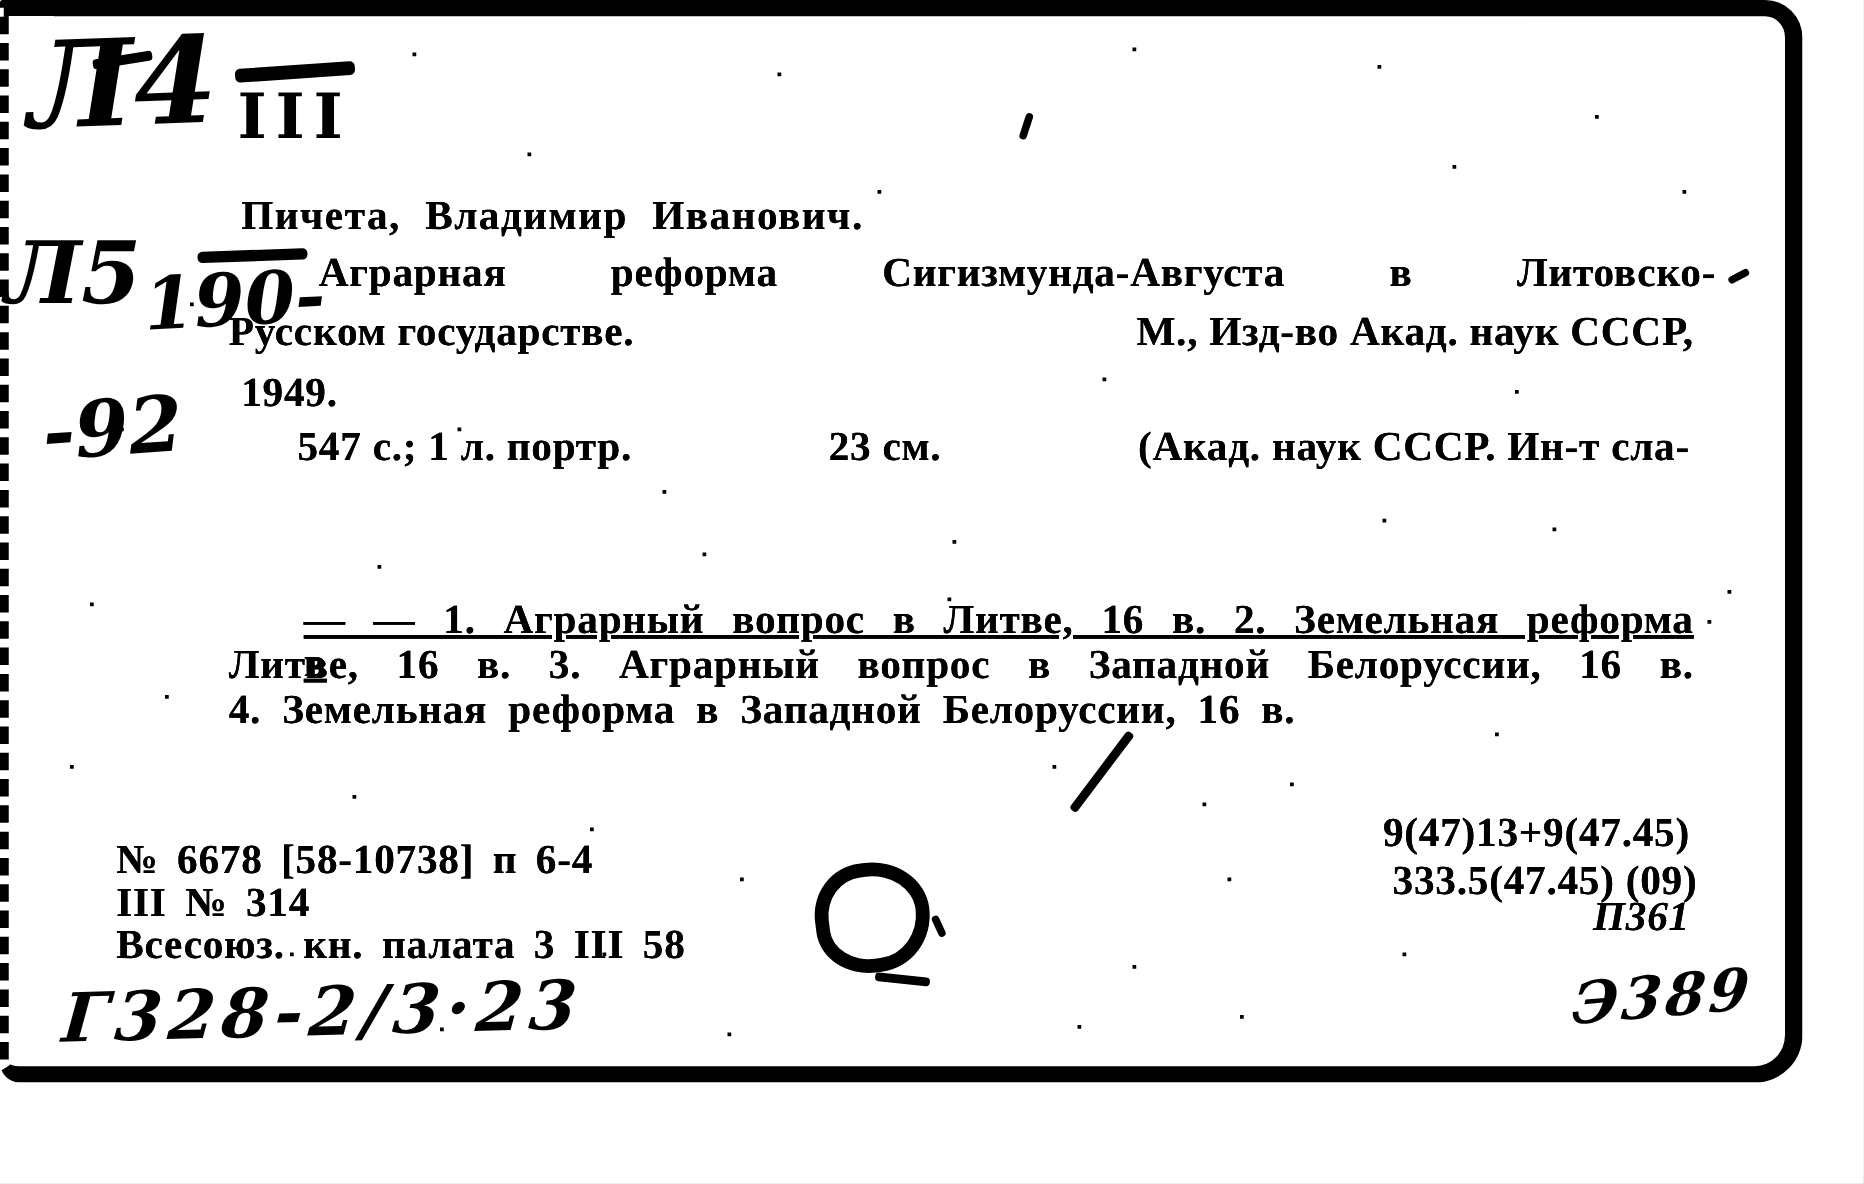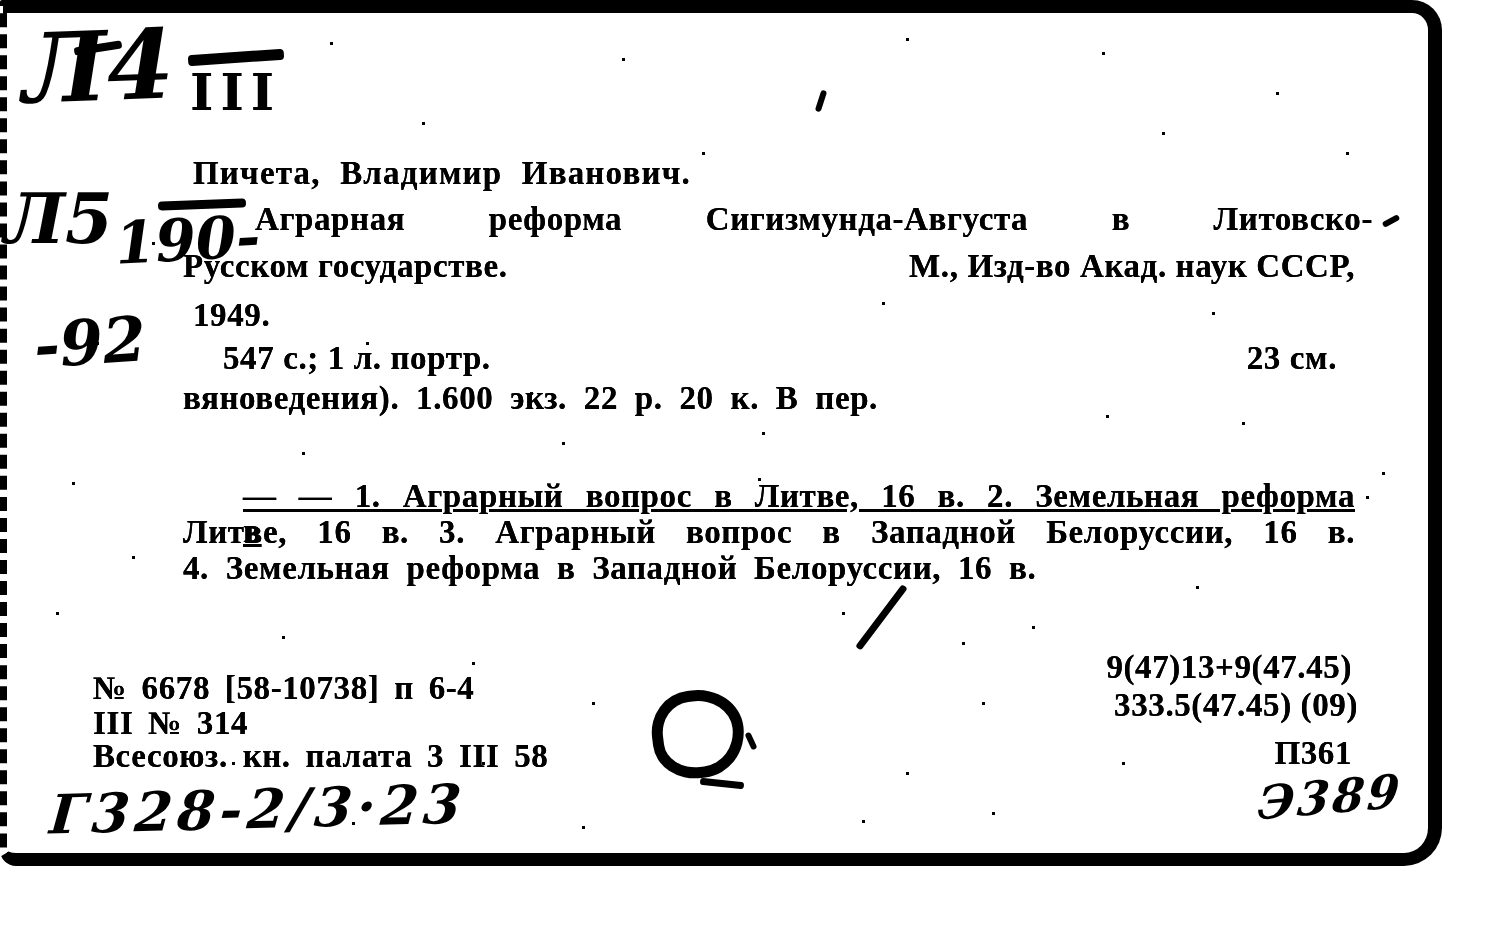--- a/index.html
+++ b/index.html
@@ -115,38 +115,38 @@
 
   <div class="print jt ws14" style="left:255px;top:202px;width:1118px;">Аграрная реформа Сигизмунда-Августа в Литовско-</div>
 
   <div class="print row" style="left:183px;top:249px;width:1172px;">
     <span>Русском государстве.</span>
     <span>М., Изд-во Акад. наук СССР,</span>
   </div>
 
   <div class="print" style="left:193px;top:298px;">1949.</div>
 
-  <div class="print row" style="left:223px;top:341px;width:1114px;">
+  <div class="print row" style="left:238px;top:341px;width:1114px;">
     <span>547 с.; 1 л. портр.</span>
     <span>23 см.</span>
+    <span>(Акад. наук СССР. Ин-т сла-</span>
   </div>
 
-  <div class="print ws8" style="left:183px;top:381px;">вяноведения). 1.600 экз. 22 р. 20 к. В пер.</div>
 
   <div class="print jt ws10" style="left:243px;top:479px;width:1112px;text-decoration:underline;">— — 1. Аграрный вопрос в Литве, 16 в. 2. Земельная реформа в</div>
   <div class="print jt ws14" style="left:183px;top:515px;width:1172px;">Литве, 16 в. 3. Аграрный вопрос в Западной Белоруссии, 16 в.</div>
   <div class="print ws8" style="left:183px;top:551px;">4. Земельная реформа в Западной Белоруссии, 16 в.</div>
 
   <div class="print ws6" style="left:93px;top:671px;">№ 6678 [58-10738] п 6-4</div>
   <div class="print ws6" style="left:93px;top:706px;">III № 314</div>
   <div class="print ws6" style="left:93px;top:739px;">Всесоюз. кн. палата 3 III 58</div>
 
   <div class="print right-col" style="right:139px;top:650px;left:auto;">9(47)13+9(47.45)</div>
   <div class="print right-col" style="right:133px;top:688px;left:auto;">333.5(47.45) (09)</div>
-  <div class="print right-col" style="right:139px;top:736px;left:auto;">П361</div>
+  <div class="print right-col" style="right:139px;top:717px;left:auto;font-style:italic;">П361</div>
 
   <div class="hw shelf">Г328-2/3·23</div>
   <div class="hw acc">Э389</div>
 
   <div class="circle-mark"></div>
   <div class="tick" style="left:858px;top:645px;width:78px;height:7px;transform:rotate(-53deg);transform-origin:left center;"></div>
   <div class="tick" style="left:700px;top:780px;width:44px;height:7px;transform:rotate(6deg);"></div>
   <div class="tick" style="left:742px;top:738px;width:18px;height:6px;transform:rotate(65deg);"></div>
   <div class="tick" style="left:74px;top:44px;width:48px;height:8px;transform:rotate(-9deg);"></div>
   <div class="tick" style="left:818px;top:90px;width:6px;height:22px;transform:rotate(18deg);"></div>

